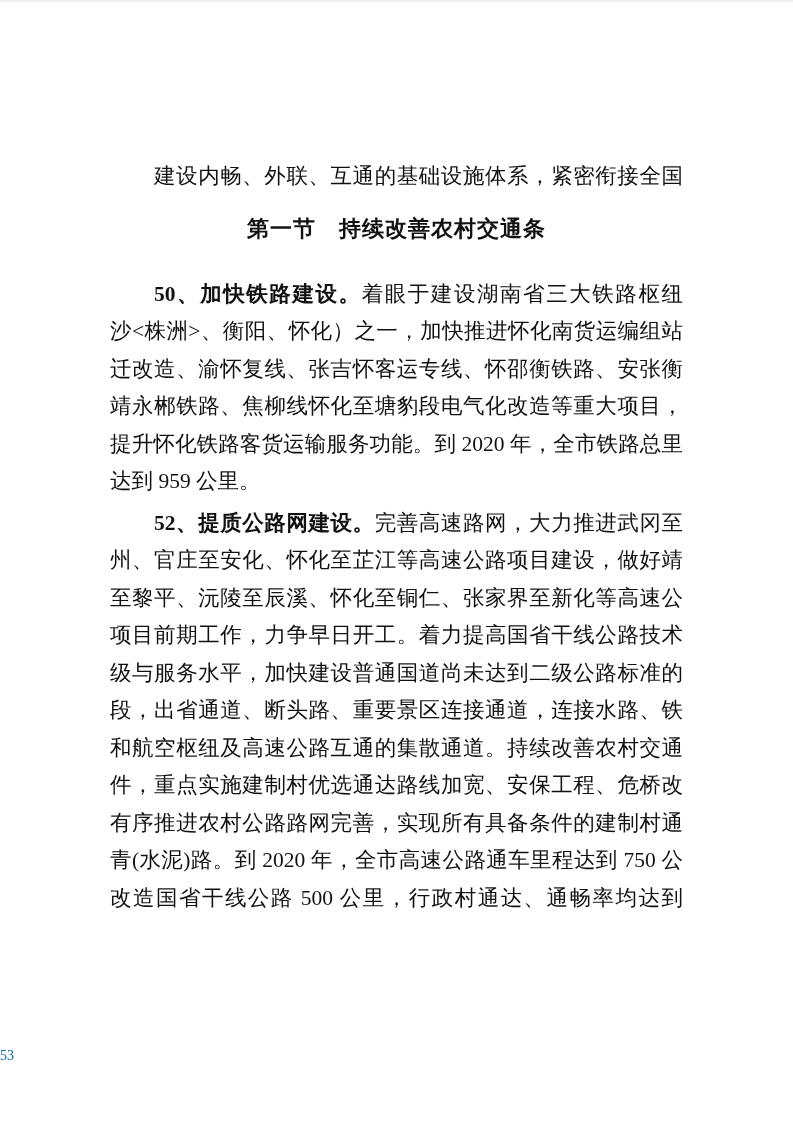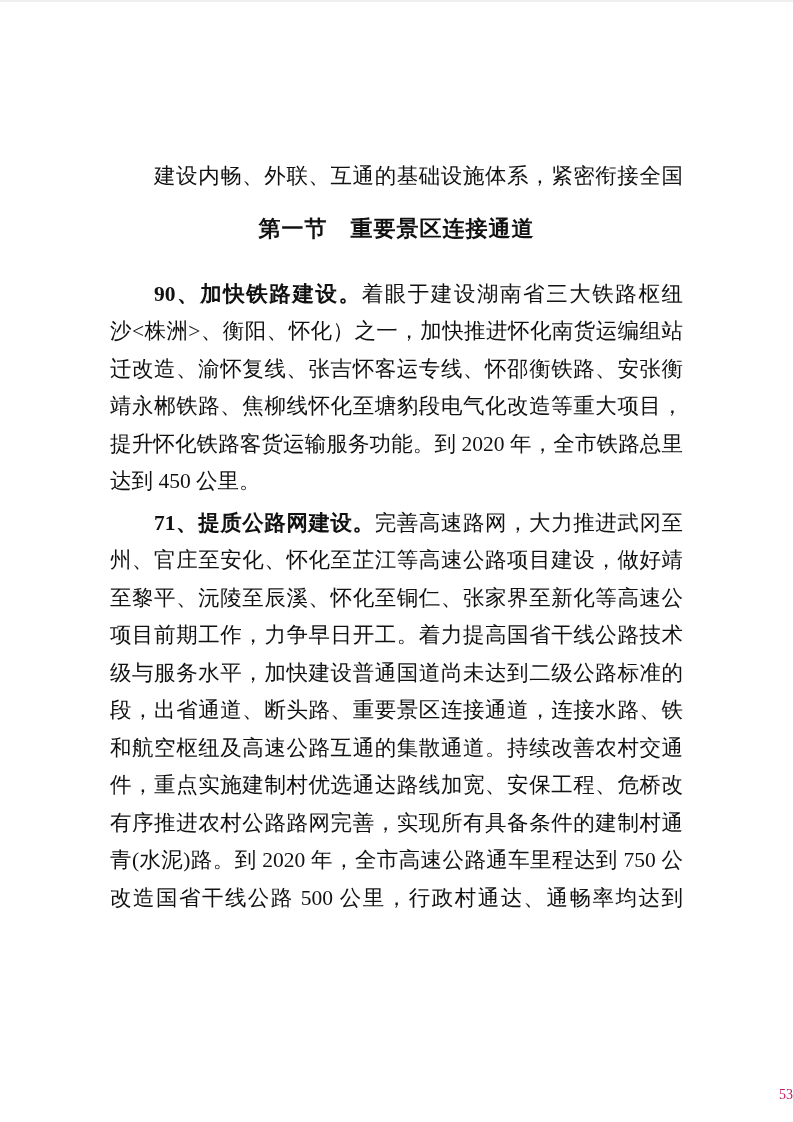--- a/index.html
+++ b/index.html
@@ -62,53 +62,53 @@
     text-justify: inter-character;
     overflow: hidden;
   }
   .line.indent { text-indent: 44px; }
   .line.end { text-align-last: left; }
   .line b { font-weight: bold; }
   .page-number {
     position: absolute;
     left: 0;
     right: 0;
-    top: 1085px;
-    text-align: right;
+    top: 1046px;
+    text-align: left;
     font-size: 14px;
     line-height: 20px;
-    color: #be185d;
+    color: #0369a1;
   }
 </style>
 </head>
 <body>
 
 <div class="page">
   <div class="scan-edge"></div>
 
   <div class="content">
 
 
     <div class="intro">
       <div class="line indent">建设内畅、外联、互通的基础设施体系，紧密衔接全国骨</div>
     </div>
 
-    <div class="section-title">第一节　重要景区连接通道</div>
+    <div class="section-title">第一节　持续改善农村交通条</div>
 
     <div class="item-70">
-      <div class="line indent"><b>90、加快铁路建设。</b><span>着眼于建设湖南省三大铁路枢纽（长</span></div>
+      <div class="line indent"><b>50、加快铁路建设。</b><span>着眼于建设湖南省三大铁路枢纽（长</span></div>
       <div class="line">沙&lt;株洲&gt;、衡阳、怀化）之一，加快推进怀化南货运编组站搬</div>
       <div class="line">迁改造、渝怀复线、张吉怀客运专线、怀邵衡铁路、安张衡铁路、</div>
       <div class="line">靖永郴铁路、焦柳线怀化至塘豹段电气化改造等重大项目，不断</div>
       <div class="line">提升怀化铁路客货运输服务功能。到 2020 年，全市铁路总里程</div>
-      <div class="line end">达到 450 公里。</div>
+      <div class="line end">达到 959 公里。</div>
     </div>
 
     <div class="item-71">
-      <div class="line indent"><b>71、提质公路网建设。</b><span>完善高速路网，大力推进武冈至靖</span></div>
+      <div class="line indent"><b>52、提质公路网建设。</b><span>完善高速路网，大力推进武冈至靖</span></div>
       <div class="line">州、官庄至安化、怀化至芷江等高速公路项目建设，做好靖州</div>
       <div class="line">至黎平、沅陵至辰溪、怀化至铜仁、张家界至新化等高速公路</div>
       <div class="line">项目前期工作，力争早日开工。着力提高国省干线公路技术等</div>
       <div class="line">级与服务水平，加快建设普通国道尚未达到二级公路标准的路</div>
       <div class="line">段，出省通道、断头路、重要景区连接通道，连接水路、铁路</div>
       <div class="line">和航空枢纽及高速公路互通的集散通道。持续改善农村交通条</div>
       <div class="line">件，重点实施建制村优选通达路线加宽、安保工程、危桥改造，</div>
       <div class="line">有序推进农村公路路网完善，实现所有具备条件的建制村通沥</div>
       <div class="line">青(水泥)路。到 2020 年，全市高速公路通车里程达到 750 公里；</div>
       <div class="line">改造国省干线公路 500 公里，行政村通达、通畅率均达到 100%。</div>

